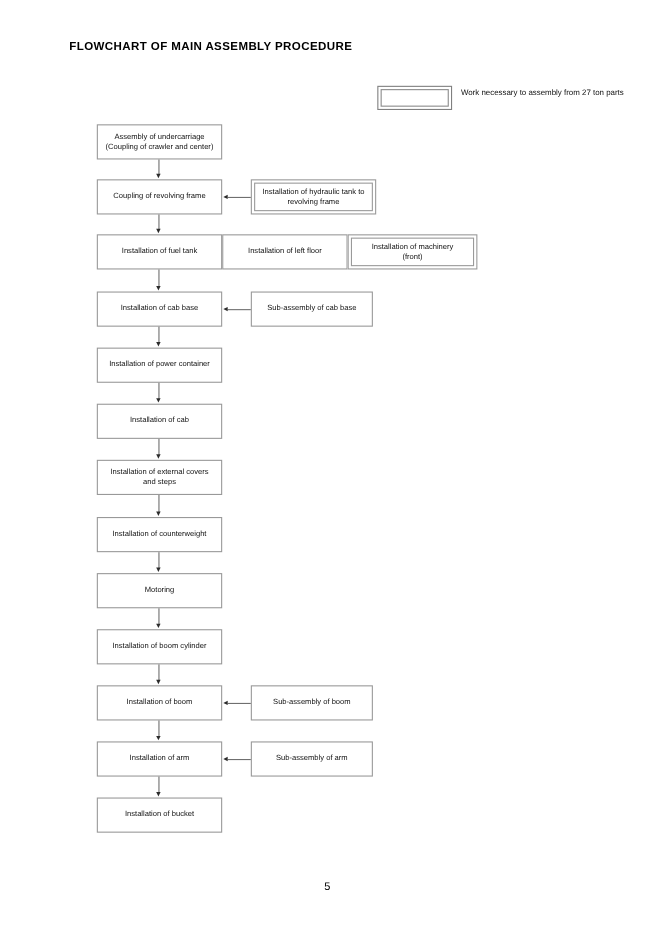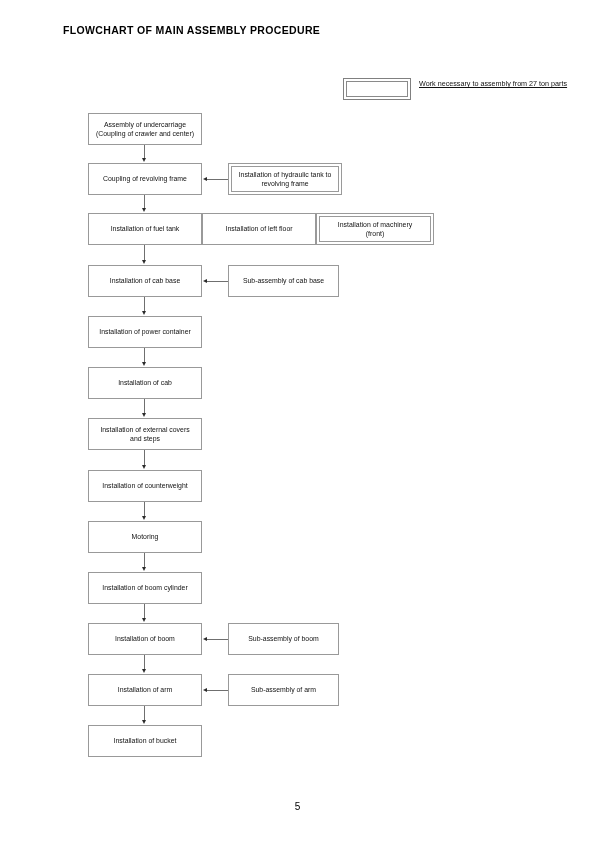--- a/index.html
+++ b/index.html
@@ -19,21 +19,21 @@
     position: absolute;
     left: 0; top: 0;
     width: 595px;
     height: 842px;
   }
 
   
   .title {
     position: absolute;
     left: 63px;
-    top: 24px;
+    top: 36px;
     font-size: 10.5px;
     font-weight: bold;
     letter-spacing: 0.35px;
     white-space: nowrap;
   }
 
   
   .legend-swatch-outer {
     position: absolute;
     left: 343px;
@@ -54,21 +54,20 @@
     box-sizing: border-box;
   }
   .legend-text {
     position: absolute;
     left: 419px;
     top: 79px;
     width: 160px;
     font-size: 7.2px;
     line-height: 10px;
     color: #111111;
-    text-decoration: underline;
   }
 
   
   .node {
     position: absolute;
     box-sizing: border-box;
     border: 1px solid #999999;
     background: #ffffff;
     display: flex;
     align-items: center;

